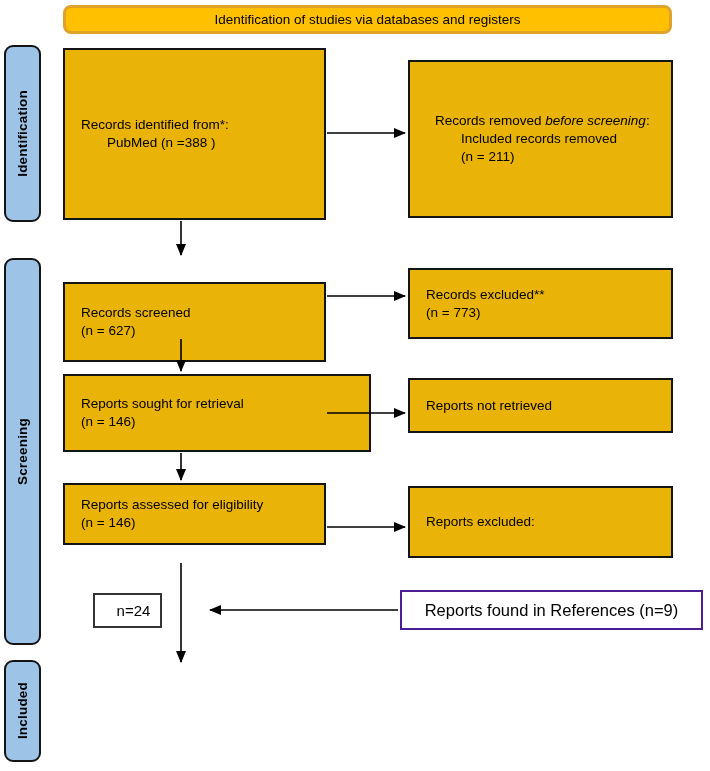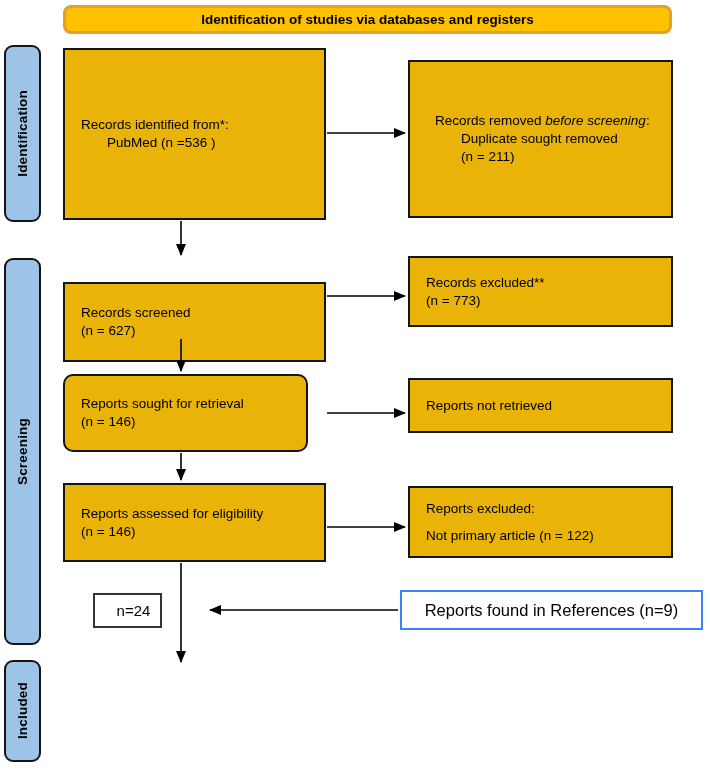--- a/index.html
+++ b/index.html
@@ -9,21 +9,21 @@
     background:#ffffff;
     font-family:"Liberation Sans", sans-serif;
     color:#000000;
     overflow:hidden;
   }
   .banner{
     position:absolute;left:63px;top:5px;width:609px;height:29px;
     background:#FFC000;border:3px solid #DFA22B;border-radius:8px;
     box-sizing:border-box;
     display:flex;align-items:center;justify-content:center;
-    font-weight:bold;font-size:13.5px;
+    font-weight:normal;font-size:13.5px;
   }
   .sidebar{
     position:absolute;left:4px;width:37px;
     background:#9DC3E6;border:2px solid #141414;border-radius:9px;
     box-sizing:border-box;
     display:flex;align-items:center;justify-content:center;
   }
   .sidebar span{
     writing-mode:vertical-rl;
     transform:rotate(180deg);
@@ -42,21 +42,21 @@
   .indent{padding-left:26px;}
   .smallbox{
     position:absolute;
     background:#ffffff;border:2px solid #333333;
     box-sizing:border-box;
     display:flex;align-items:center;justify-content:center;
     font-size:15px;
   }
   .refbox{
     position:absolute;
-    background:#ffffff;border:2px solid #3b82f6;
+    background:#ffffff;border:2px solid #4c1d95;
     box-sizing:border-box;
     display:flex;align-items:center;justify-content:center;
     font-size:16.5px;
   }
   .arrows{position:absolute;left:0;top:0;pointer-events:none;}
   .it{font-style:italic;}
 </style>
 </head>
 <body>
 
@@ -71,57 +71,56 @@
   </div>
   <div class="sidebar" style="top:258px;height:387px;">
     <span>Screening</span>
   </div>
   <div class="sidebar" style="top:660px;height:102px;">
     <span>Included</span>
   </div>
 
   <div class="box" style="left:63px;top:48px;width:263px;height:172px;">
     <div>Records identified from*:</div>
-    <div class="indent">PubMed (n =536 )</div>
+    <div class="indent">PubMed (n =388 )</div>
   </div>
 
   <div class="box" style="left:63px;top:258px;width:263px;height:80px;margin-top:24px;">
     <div>Records screened</div>
     <div>(n = 627)</div>
   </div>
 
-  <div class="box" style="left:63px;top:374px;width:245px;height:78px;border-radius:10px;">
+  <div class="box" style="left:63px;top:374px;width:308px;height:78px;">
     <div>Reports sought for retrieval</div>
     <div>(n = 146)</div>
   </div>
 
-  <div class="box" style="left:63px;top:483px;width:263px;height:79px;">
+  <div class="box" style="left:63px;top:483px;width:263px;height:62px;">
     <div>Reports assessed for eligibility</div>
     <div>(n = 146)</div>
   </div>
 
 
   <div class="box" style="left:408px;top:60px;width:265px;height:158px;padding-left:25px;">
     <div><span>Records removed </span><span class="it">before screening</span><span>:</span></div>
-    <div class="indent">Duplicate sought removed</div>
+    <div class="indent">Included records removed</div>
     <div class="indent">(n = 211)</div>
   </div>
 
-  <div class="box" style="left:408px;top:256px;width:265px;height:71px;">
+  <div class="box" style="left:408px;top:268px;width:265px;height:71px;">
     <div>Records excluded**</div>
     <div>(n = 773)</div>
   </div>
 
   <div class="box" style="left:408px;top:378px;width:265px;height:55px;">
     <div>Reports not retrieved</div>
   </div>
 
   <div class="box" style="left:408px;top:486px;width:265px;height:72px;gap:9px;">
     <div>Reports excluded:</div>
-    <div>Not primary article (n = 122)</div>
   </div>
 
   <div class="smallbox" style="left:93px;top:593px;width:69px;height:35px;padding-left:12px;">
     <span>n=24</span>
   </div>
 
   <div class="refbox" style="left:400px;top:590px;width:303px;height:40px;">
     <span>Reports found in References (n=9)</span>
   </div>
 

